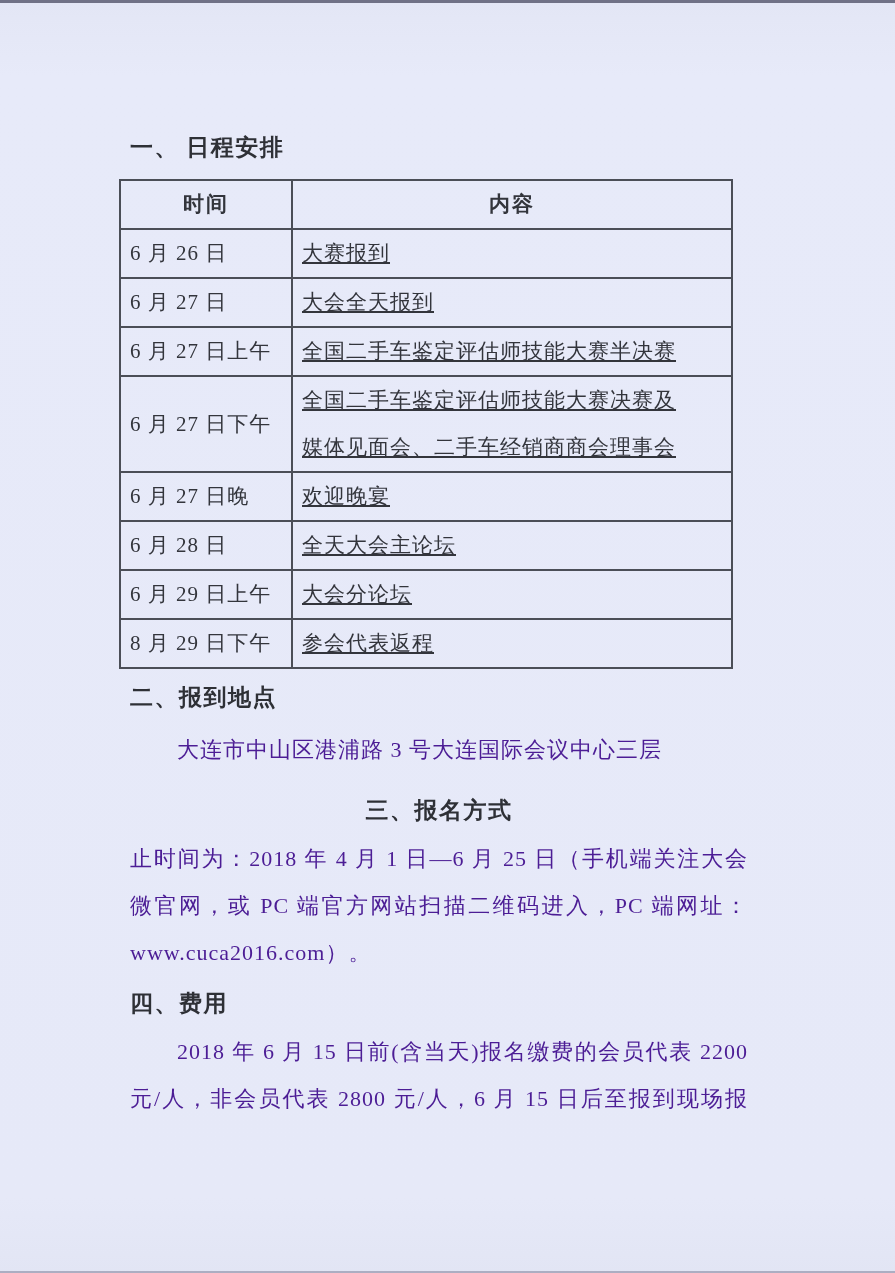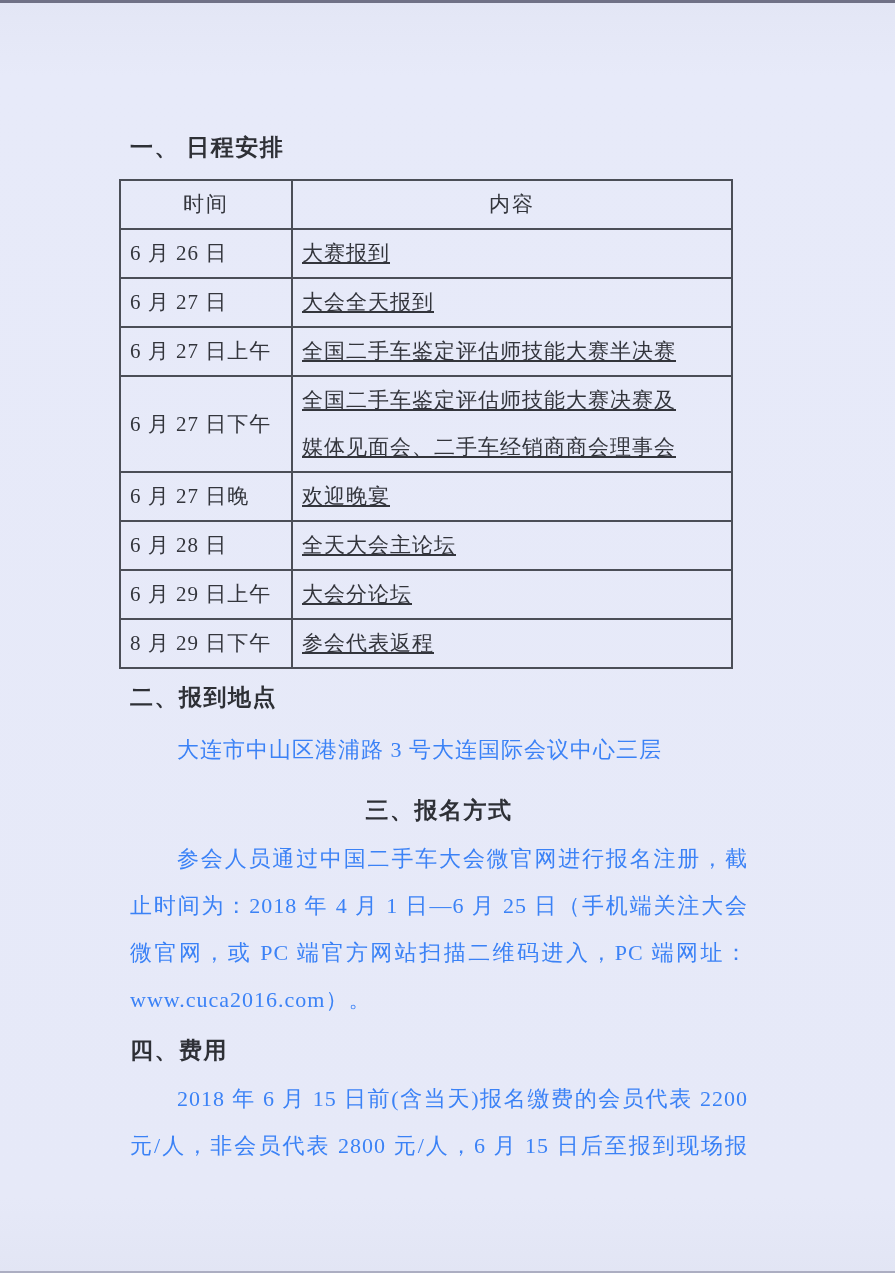--- a/index.html
+++ b/index.html
@@ -61,37 +61,37 @@
   table.schedule td {
     border: 2px solid #4b4e57;
     padding: 0 9px;
     line-height: 47px;
     letter-spacing: 1px;
     font-weight: normal;
     vertical-align: middle;
   }
   table.schedule th {
     text-align: center;
-    font-weight: normal;
+    font-weight: bold;
     letter-spacing: 2px;
     margin-left: 45px;
   }
   table.schedule td.content-cell {
     white-space: pre-line;
     text-decoration: underline;
   }
   col.time-col { width: 172px; }
   col.content-col { width: 440px; }
 
   .line {
     font-size: 22px;
     line-height: 47px;
     height: 47px;
     letter-spacing: 1px;
-    color: #3b82f6;
+    color: #4c1d95;
     overflow: hidden;
   }
   .jline {
     text-align: justify;
     text-align-last: justify;
   }
   .first-indent { text-indent: 47px; }
   .addr-line { margin-top: 12px; }
   .para { margin-top: 8px; }
 </style>
@@ -153,21 +153,20 @@
         </tbody>
     </table>
 
     <h2 class="sec-heading" id="heading-2">二、报到地点</h2>
 
     <div class="line first-indent addr-line">大连市中山区港浦路 3 号大连国际会议中心三层</div>
 
     <h2 class="sec-heading" id="heading-3">三、报名方式</h2>
 
     <div class="para">
-      <div class="line jline first-indent">参会人员通过中国二手车大会微官网进行报名注册，截</div>
       <div class="line jline">止时间为：2018 年 4 月 1 日—6 月 25 日（手机端关注大会</div>
       <div class="line jline">微官网，或 PC 端官方网站扫描二维码进入，PC 端网址：</div>
       <div class="line">www.cuca2016.com）。</div>
     </div>
 
     <h2 class="sec-heading" id="heading-4">四、费用</h2>
 
     <div class="para">
       <div class="line jline first-indent">2018 年 6 月 15 日前(含当天)报名缴费的会员代表 2200</div>
       <div class="line jline">元/人，非会员代表 2800 元/人，6 月 15 日后至报到现场报</div>

